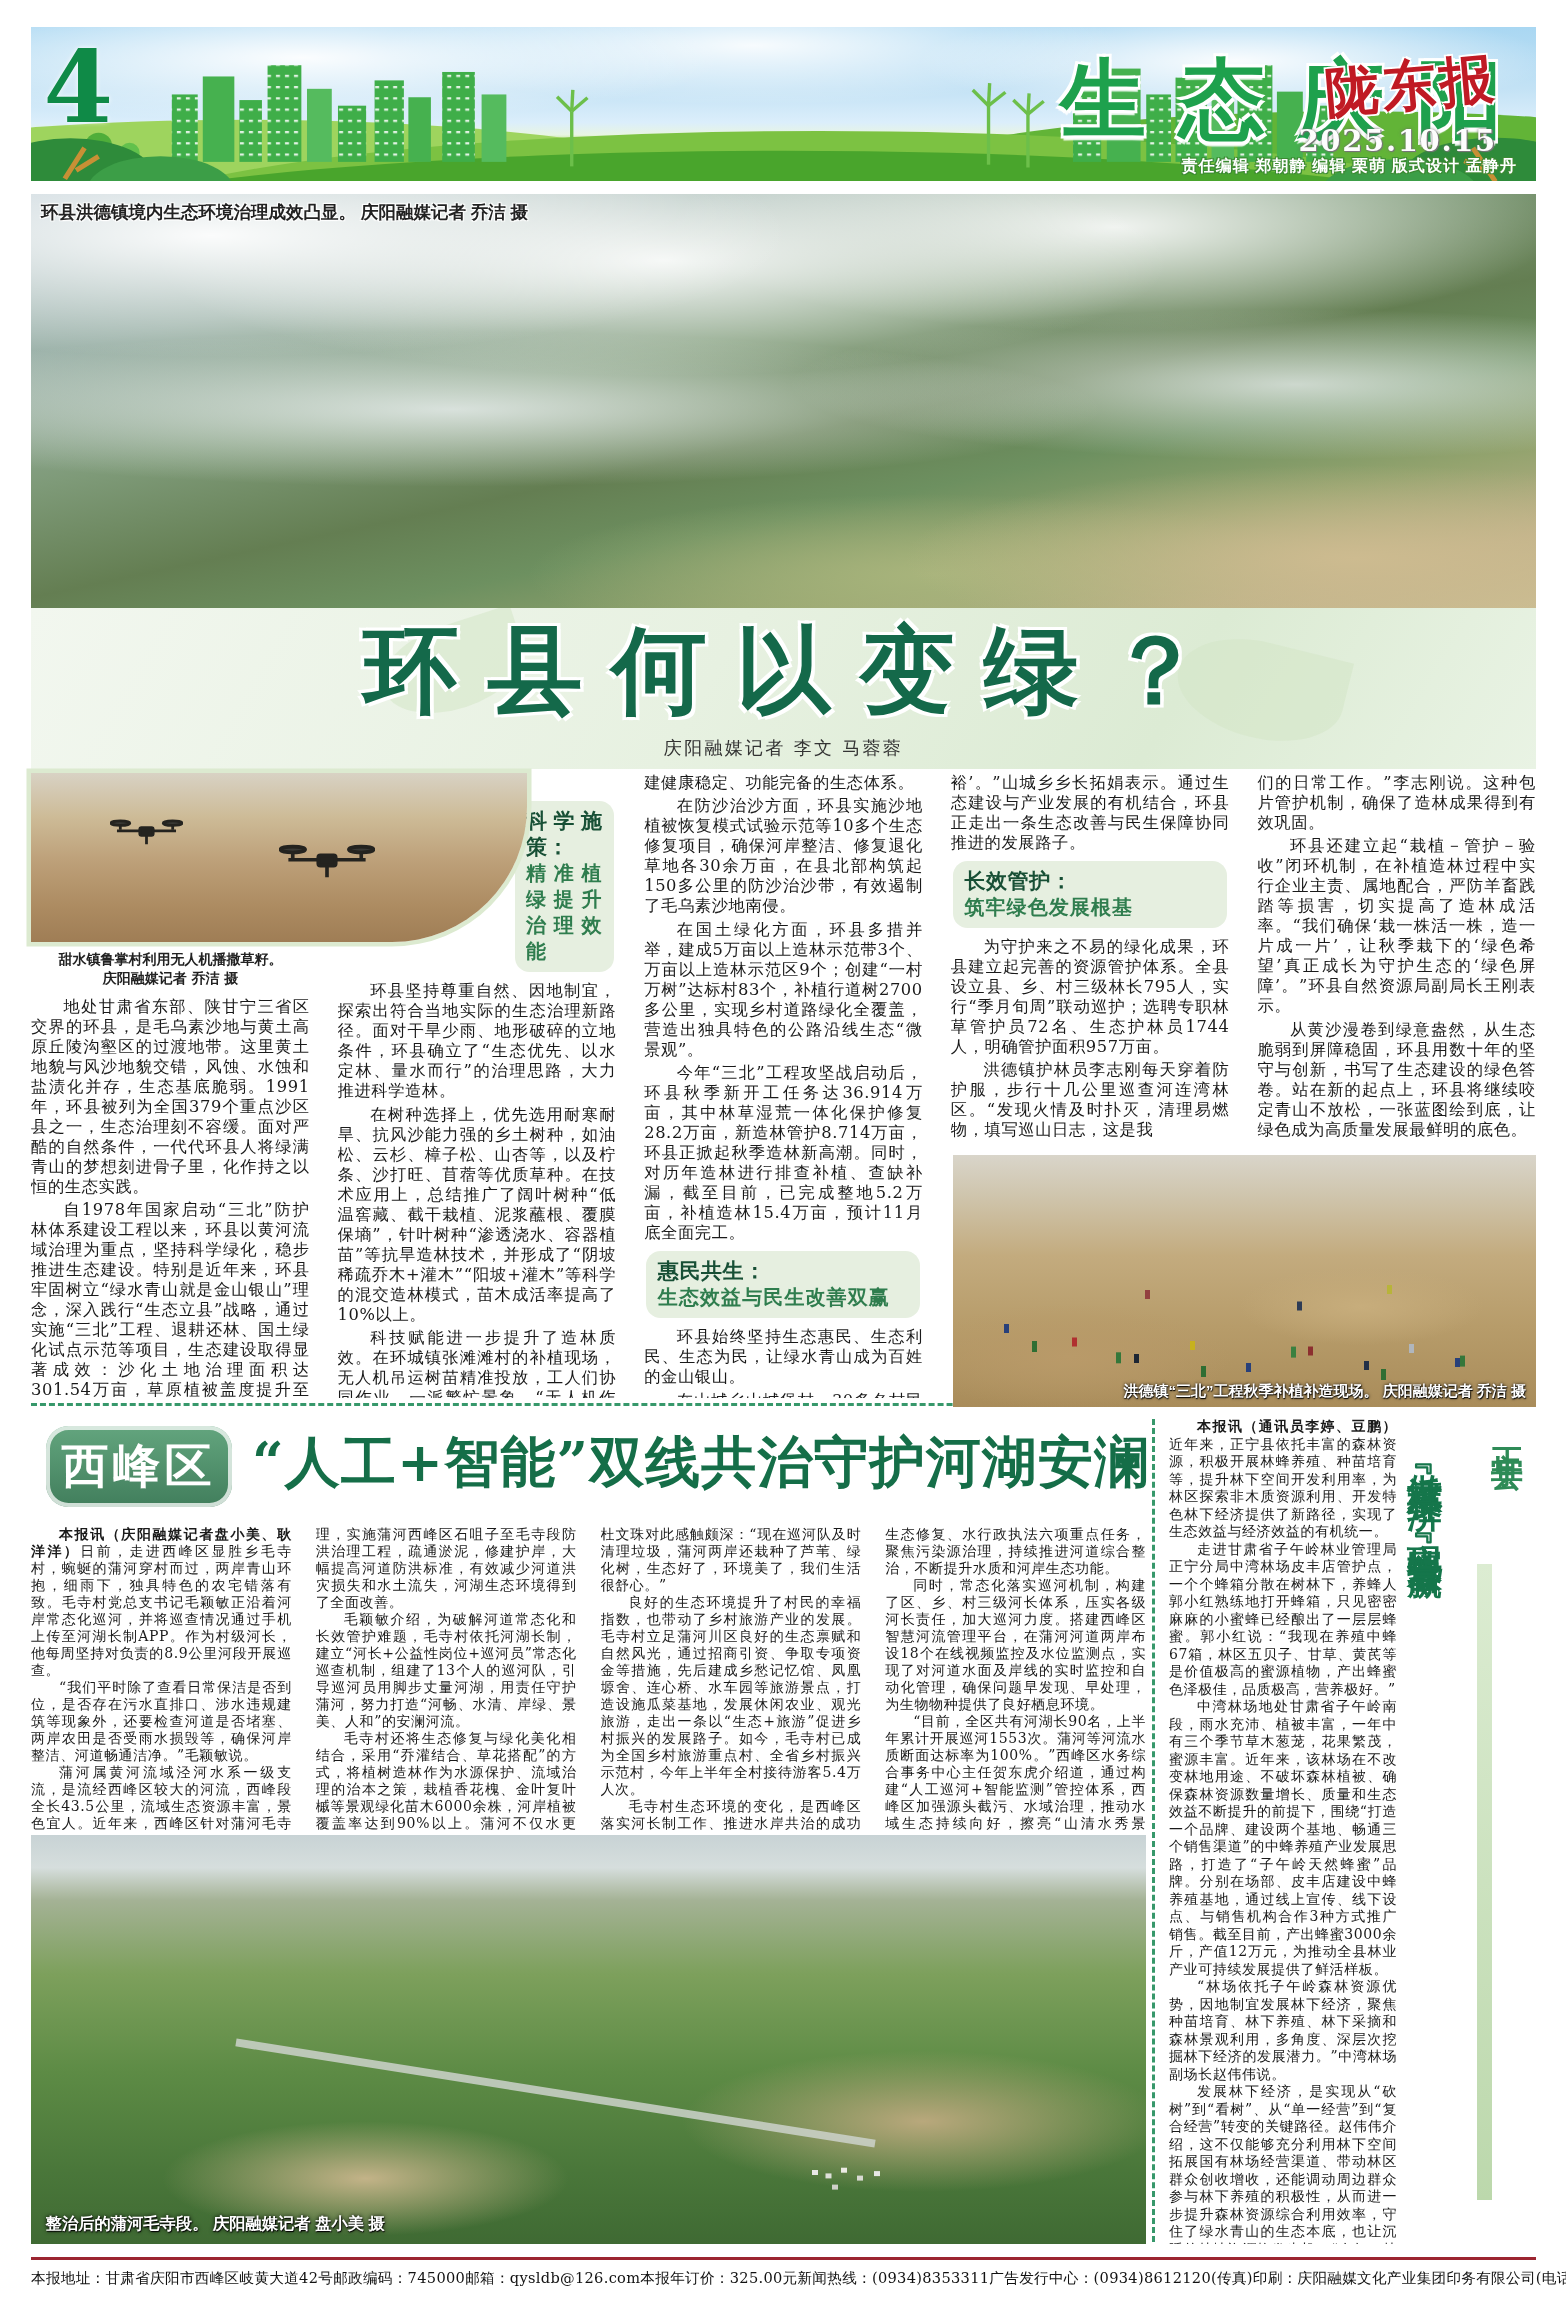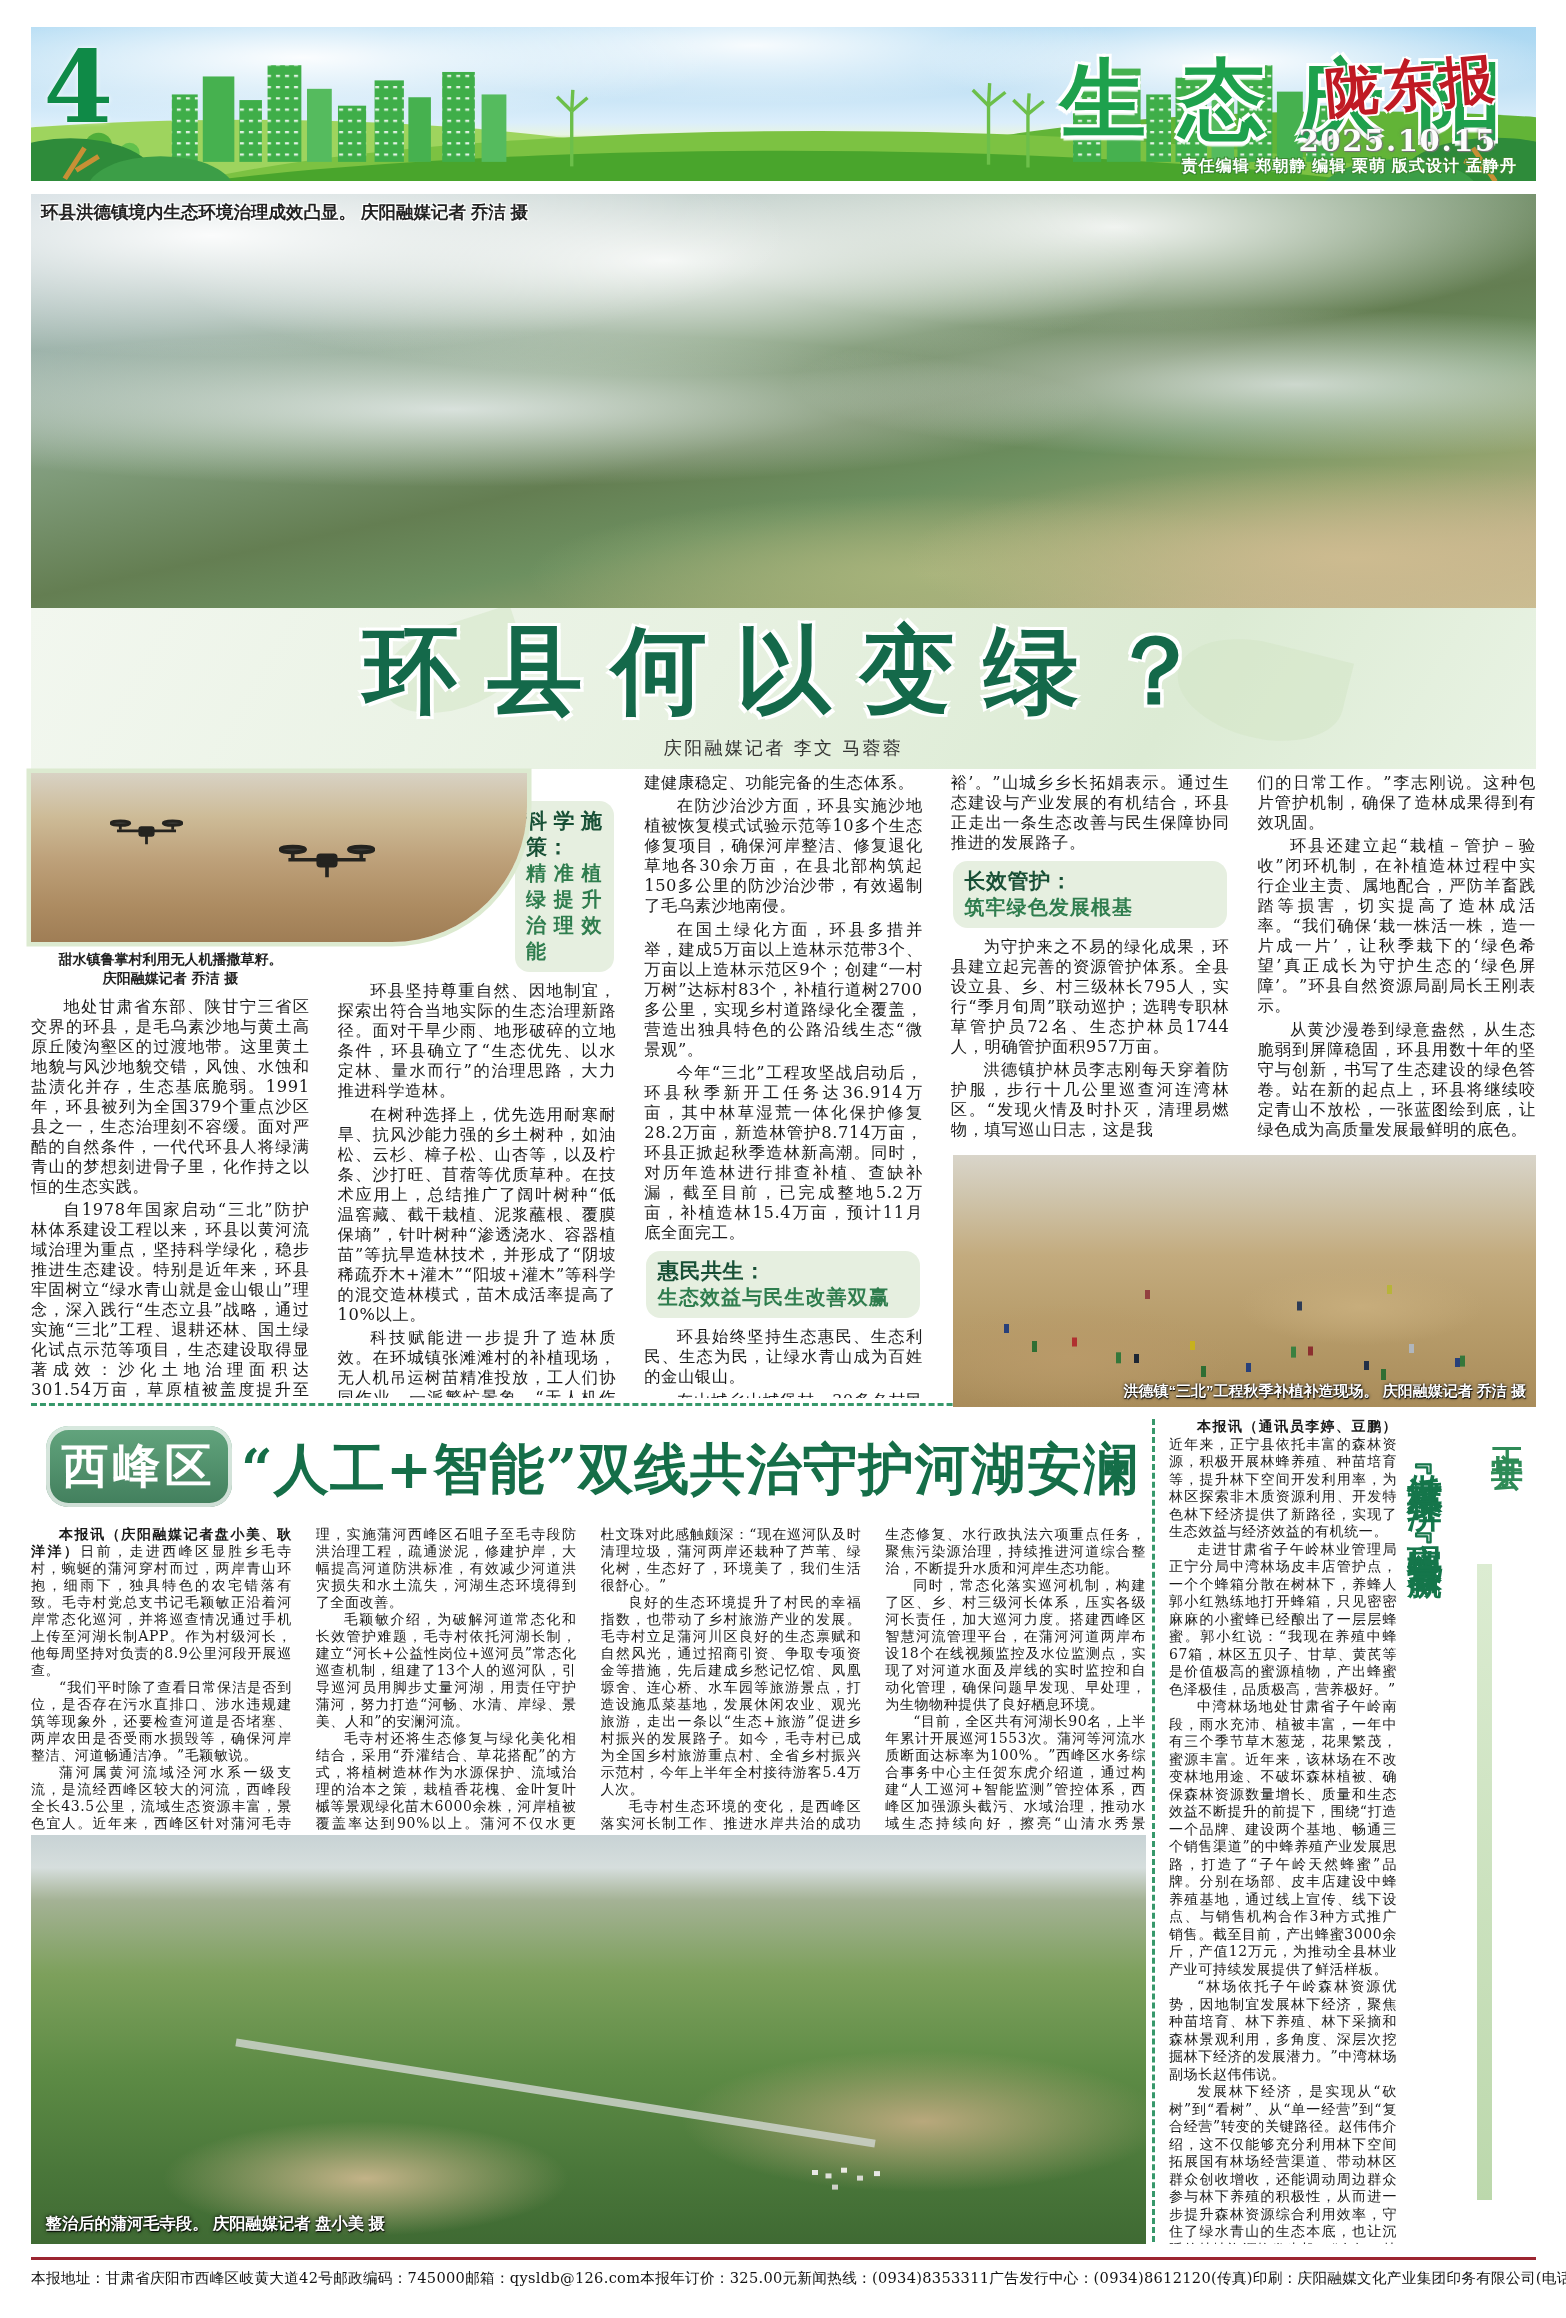--- a/index.html
+++ b/index.html
@@ -79,21 +79,21 @@
       141px -34px 0 #934040,293px -22.5px 0 #2d3b55,383px -39px 0 #b8b43a;}
   .saps{position:absolute;left:79px;top:186px;width:4.5px;height:11.3px;background:#2f6e33;
       box-shadow:84px 11.3px 0 #35773a,169px 25px 0 #2f6e33,259px 5.6px 0 #3a8040,349px 28px 0 #2f6e33,428px 14.6px 0 #35773a;}
   .photo-plant .cap{position:absolute;right:10px;bottom:5.6px;font-family:"Liberation Sans",sans-serif;
       font-size:15px;font-weight:bold;color:#fff;text-shadow:0 0 3.4px #000,0.6px 0.6px 1.1px #000;}
   
   .hr-dash{position:absolute;left:31px;top:1403px;width:1505px;height:0;border-top:3.4px dashed #37986b;}
   .vr-dash{position:absolute;left:1152px;top:1419px;height:823px;width:0;border-left:3.4px dashed #37986b;}
   
   .xf{position:absolute;left:31px;top:1418px;width:1115px;height:826px;}
-  .xf-header{display:flex;align-items:flex-end;gap:9px;margin:8px 0 0 14.6px;}
+  .xf-header{display:flex;align-items:flex-start;gap:20px;margin:8px 0 0 14.6px;}
   .xf-badge{flex:none;background:linear-gradient(180deg,#63a57e,#417e5c);color:#fff;
       font-family:"Liberation Sans",sans-serif;font-weight:bold;font-size:47px;letter-spacing:4.5px;
       padding:9px 16px;border-radius:22.5px;box-shadow:inset 0 0 0 4px rgba(255,255,255,.75);}
   .xf-head{font-size:55px;font-weight:900;color:#156e48;letter-spacing:1.1px;white-space:nowrap;}
   .xf-cols{display:flex;gap:24px;margin-top:19px;height:304px;overflow:hidden;}
   .xf-cols .col{flex:1 1 0;overflow:hidden;font-size:14px;line-height:17px;letter-spacing:0.6px;text-align:justify;}
   .xf-cols p{margin:0;text-indent:2em;}
   .xf-cols p.cont{text-indent:0;}
   .xf-photo{position:absolute;left:0;right:0;top:417px;bottom:0;overflow:hidden;
       background:

